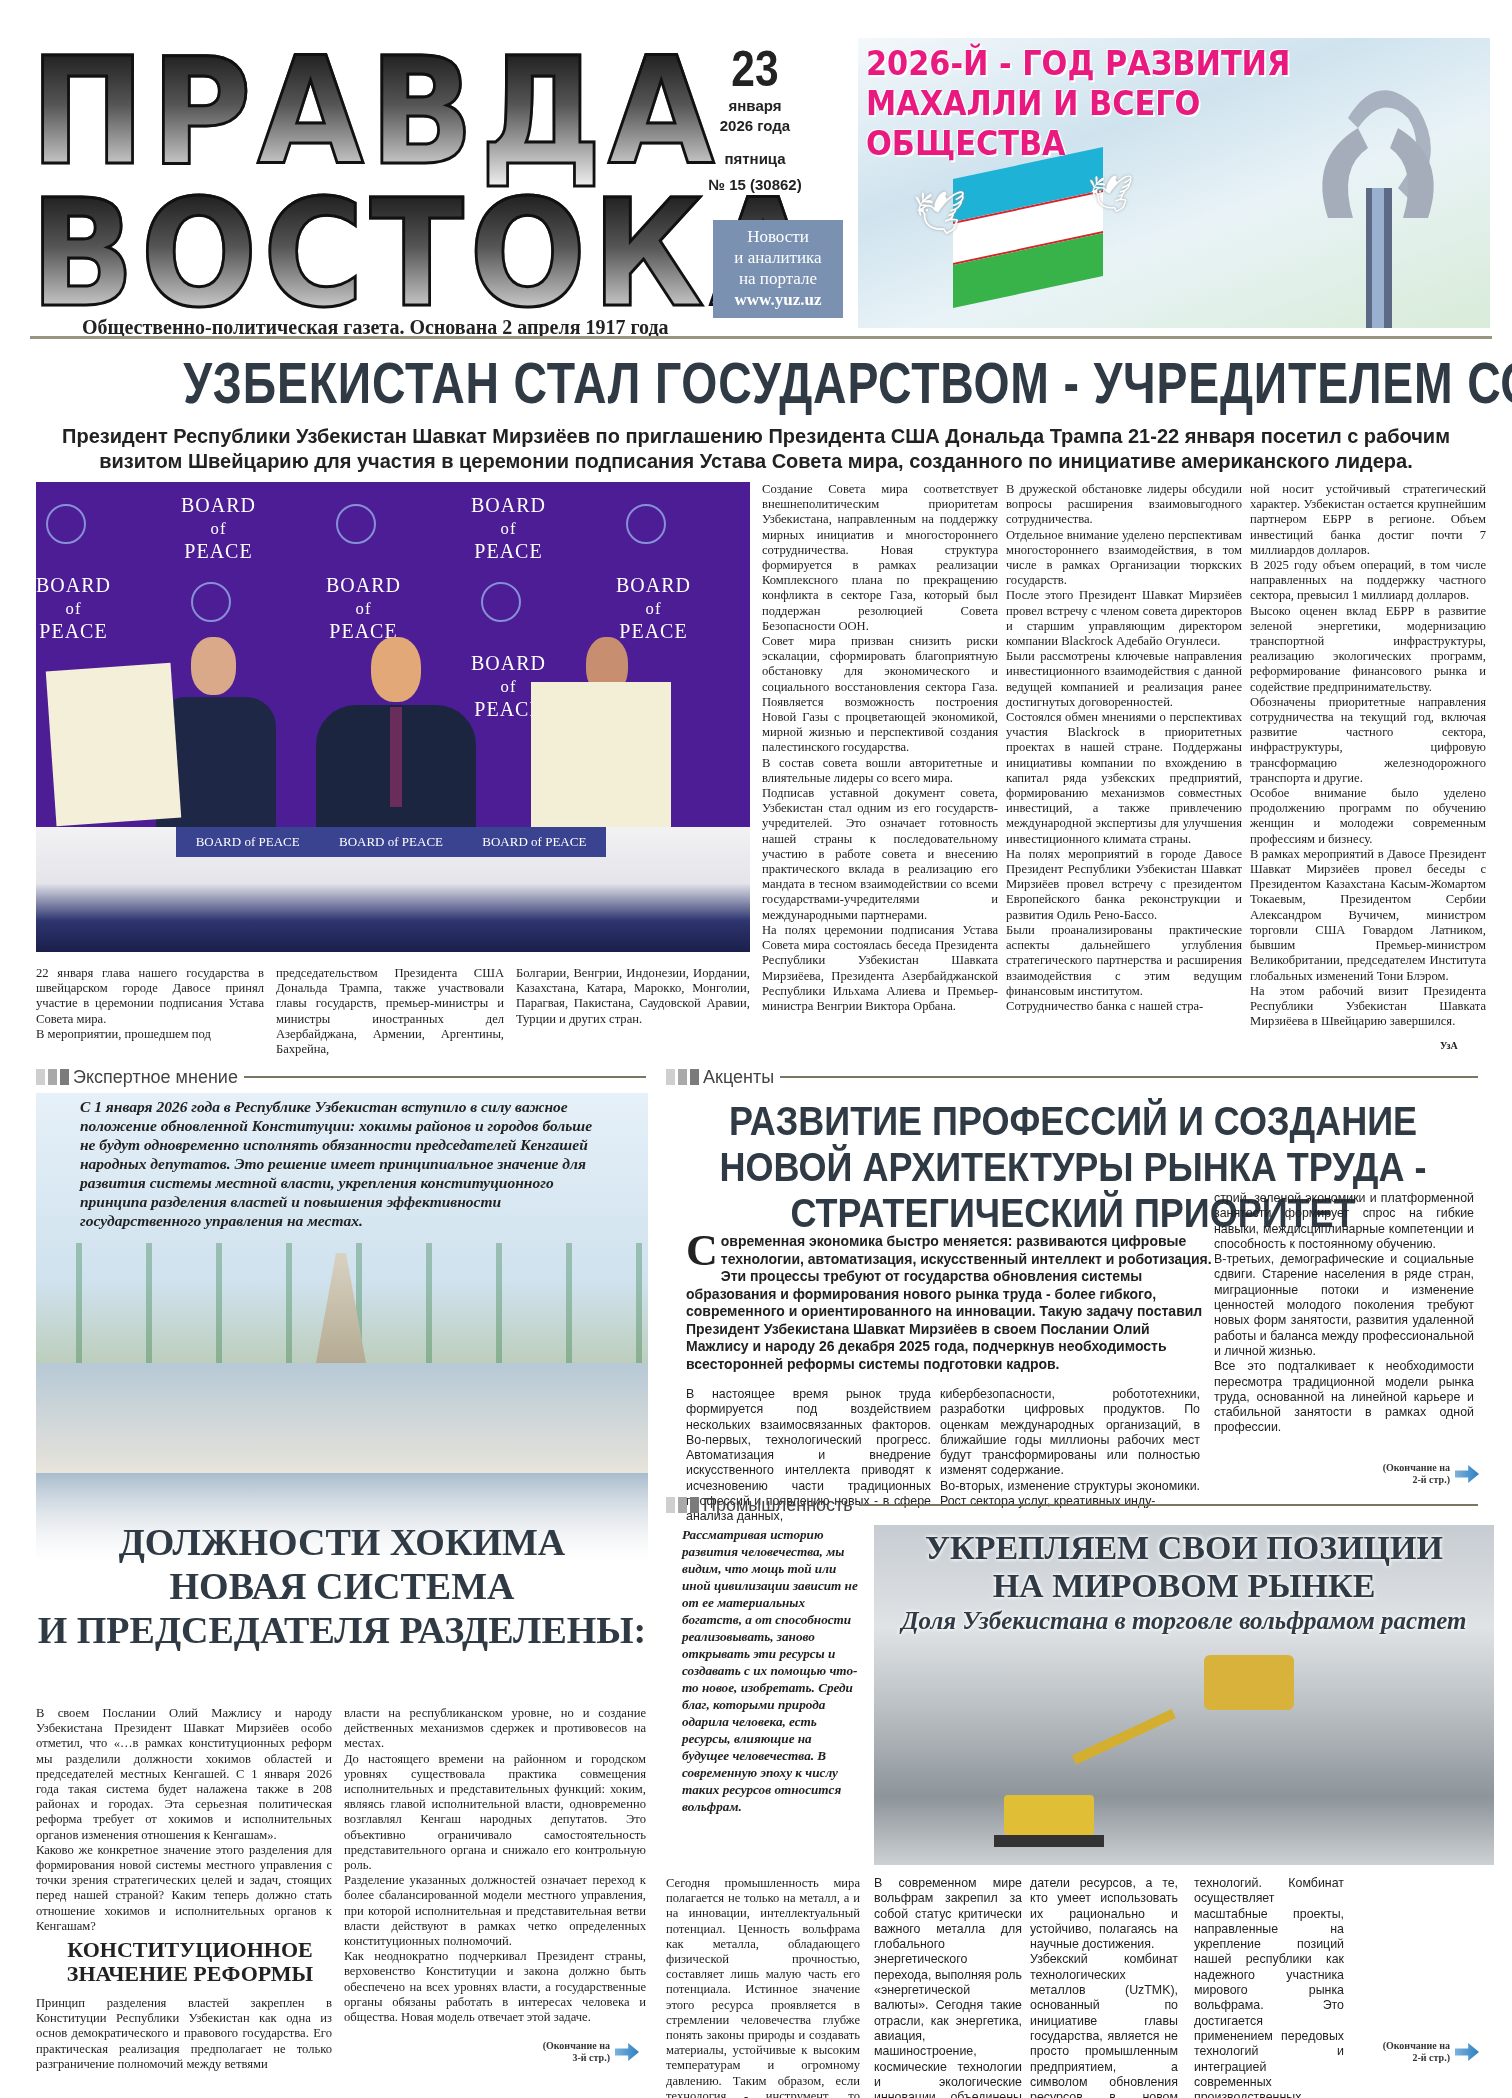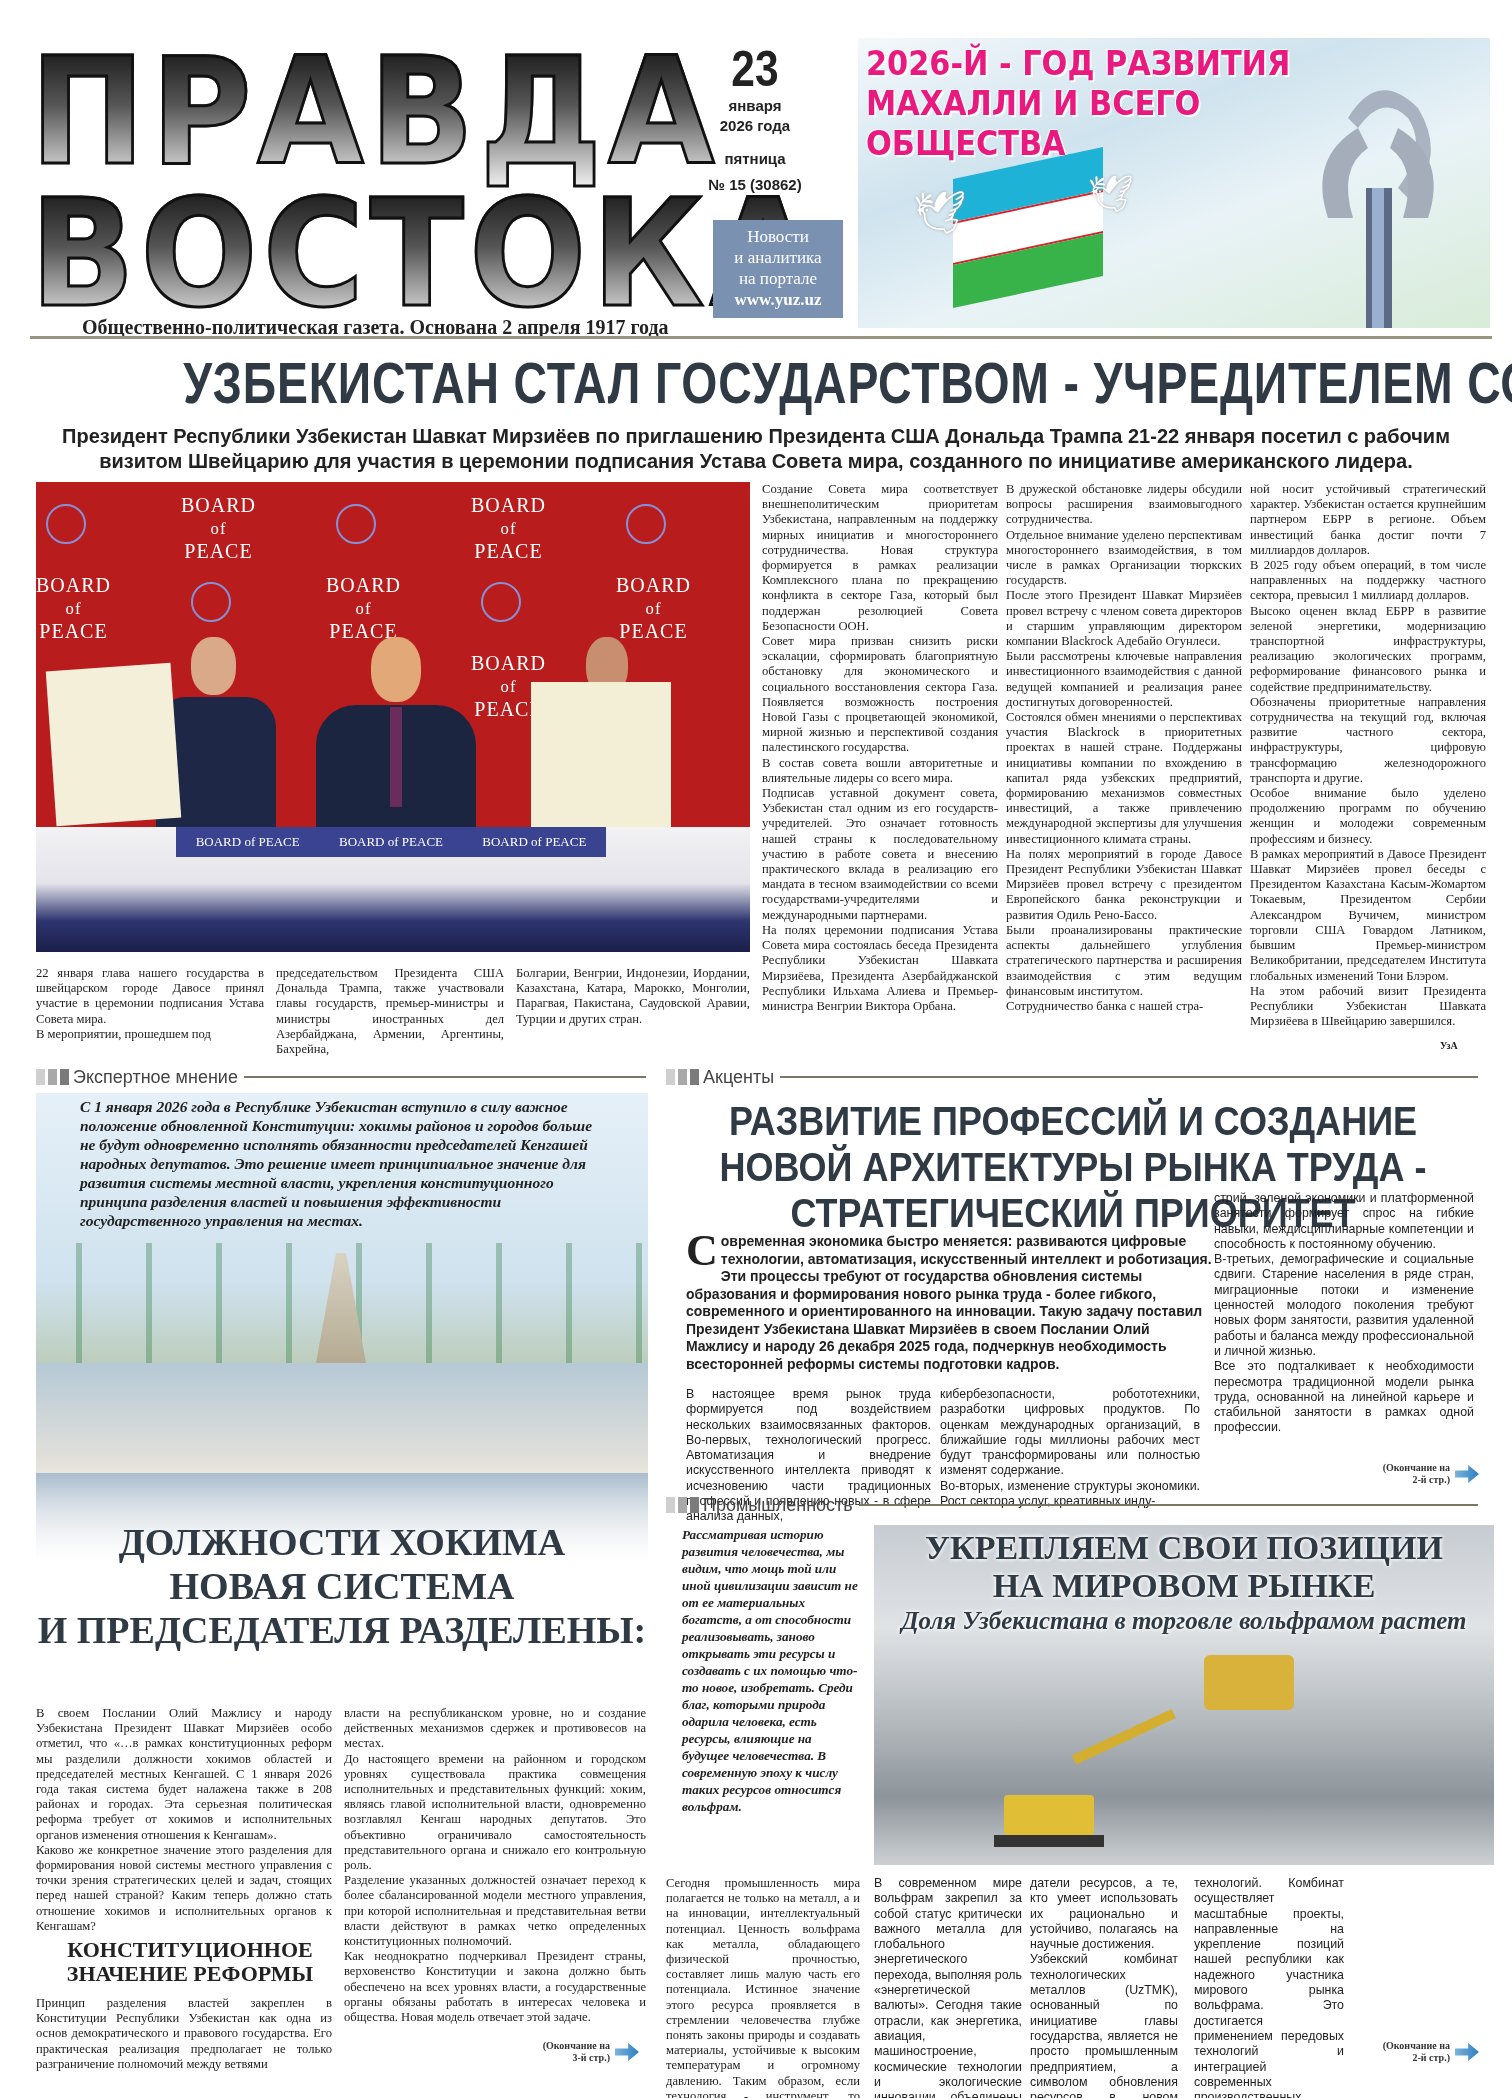--- a/index.html
+++ b/index.html
@@ -19,21 +19,21 @@
 .portal{left:713px;top:220px;width:130px;height:98px;background:#7a91b2;color:#fff;text-align:center;font-size:17px;line-height:21px;padding-top:6px}
 .portal b{font-size:17px}
 .banner{left:858px;top:38px;width:632px;height:290px;background:linear-gradient(160deg,#f4f8fb 0%,#cfe3ee 35%,#e9f3f7 60%,#d8ecd8 100%);overflow:hidden}
 .banner-title{left:8px;top:6px;font-family:"DejaVu Sans","Liberation Sans",sans-serif;font-weight:900;font-size:33px;line-height:40px;color:#e8197f;text-shadow:2px 2px 0 #fff, -1px -1px 0 #fff;transform:scaleX(.92);transform-origin:left}
 .flag{left:95px;top:125px;width:150px;height:130px;transform:skewY(-12deg)}
 .flag div{height:33%}
 .monument{left:440px;top:40px;width:160px;height:250px}
 .rule{height:3px;background:#9a9483}
 .headline{left:40px;top:352px;width:1432px;text-align:center;font-family:"Liberation Sans","DejaVu Sans",sans-serif;font-weight:bold;font-size:58px;line-height:62px;color:#2f3a44;transform:scaleX(.8);transform-origin:center;letter-spacing:1px;white-space:nowrap}
 .lead{left:30px;top:424px;width:1452px;text-align:center;font-size:20px;line-height:25px;font-weight:bold;color:#222;font-family:"Liberation Sans Narrow","Liberation Sans",sans-serif}
-.photo1{left:36px;top:482px;width:714px;height:470px;background:#b91c1c;overflow:hidden}
+.photo1{left:36px;top:482px;width:714px;height:470px;background:#4c1d95;overflow:hidden}
 .bop{position:absolute;color:#fff;font-size:20px;line-height:22px;text-align:center;letter-spacing:1px}
 .seal{position:absolute;width:40px;height:40px;border:2px solid #8790d6;border-radius:50%}
 .col{position:absolute;font-size:12.6px;line-height:15.2px;text-align:justify;color:#222}
 .sect-head{position:absolute;display:flex;align-items:center;font-family:"Liberation Sans","DejaVu Sans",sans-serif;font-size:18px;color:#444;height:22px}
 .sect-bars{display:flex;gap:3px;margin-right:4px}
 .sect-bars span{width:9px;height:16px;display:block}
 .sect-line{flex:1;height:2px;background:#7a7564;margin-left:6px}
 .photo2{left:36px;top:1093px;width:612px;height:470px;background:linear-gradient(180deg,#e6f0f8 0%,#cfe2ee 40%,#b8c8b0 62%,#9bb2c6 80%,#e8e8e8 100%);overflow:hidden}
 .photo2-intro{position:absolute;left:44px;top:4px;width:520px;font-style:italic;font-weight:bold;font-size:15.5px;line-height:19px;color:#222}
 .photo2-fade{position:absolute;left:0;top:370px;width:612px;height:100px;background:linear-gradient(180deg,rgba(255,255,255,0),#fff)}

